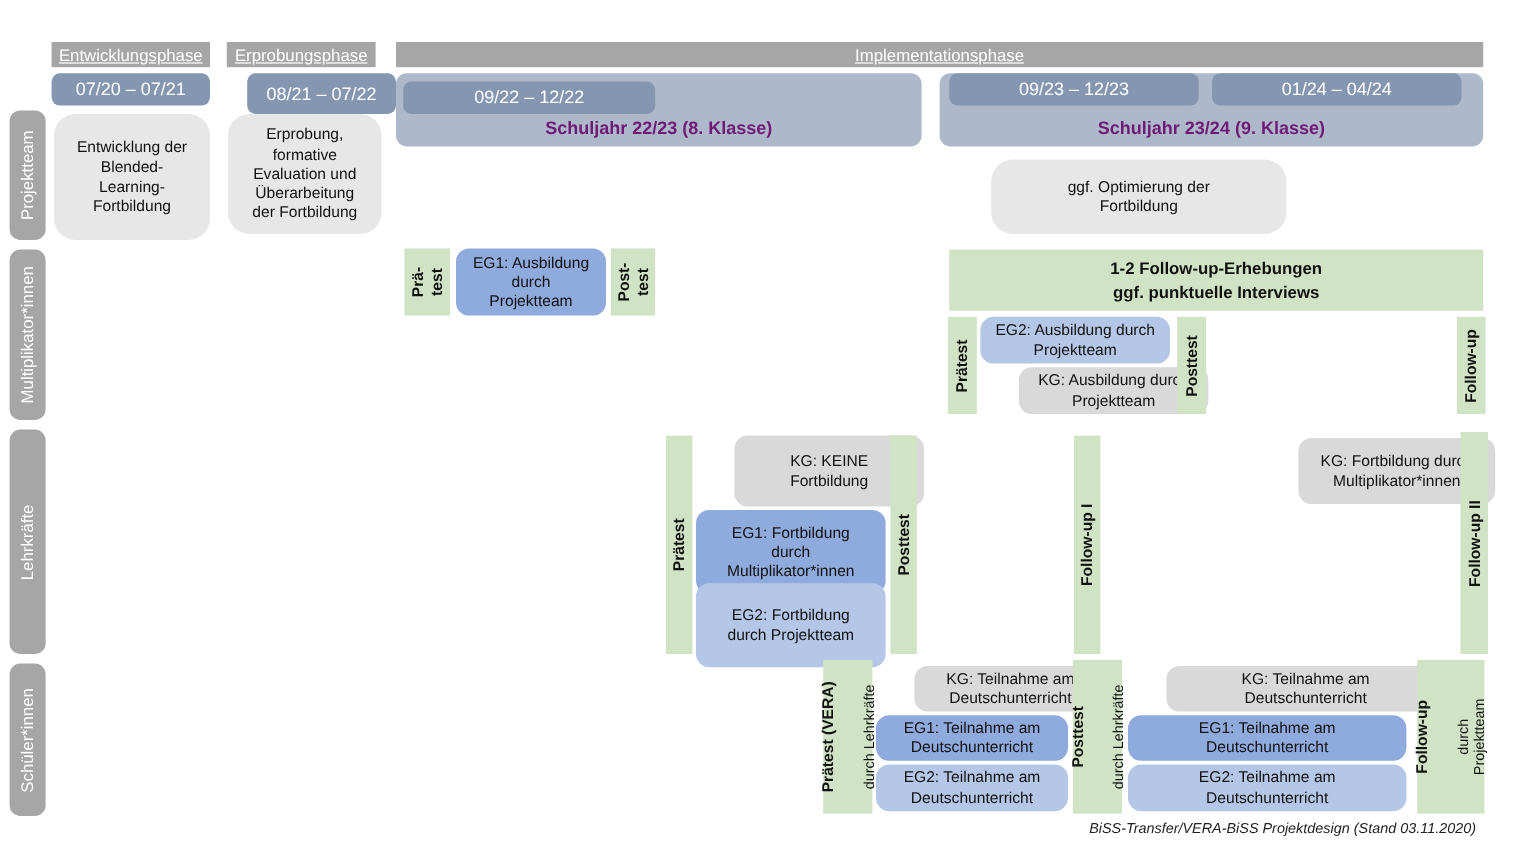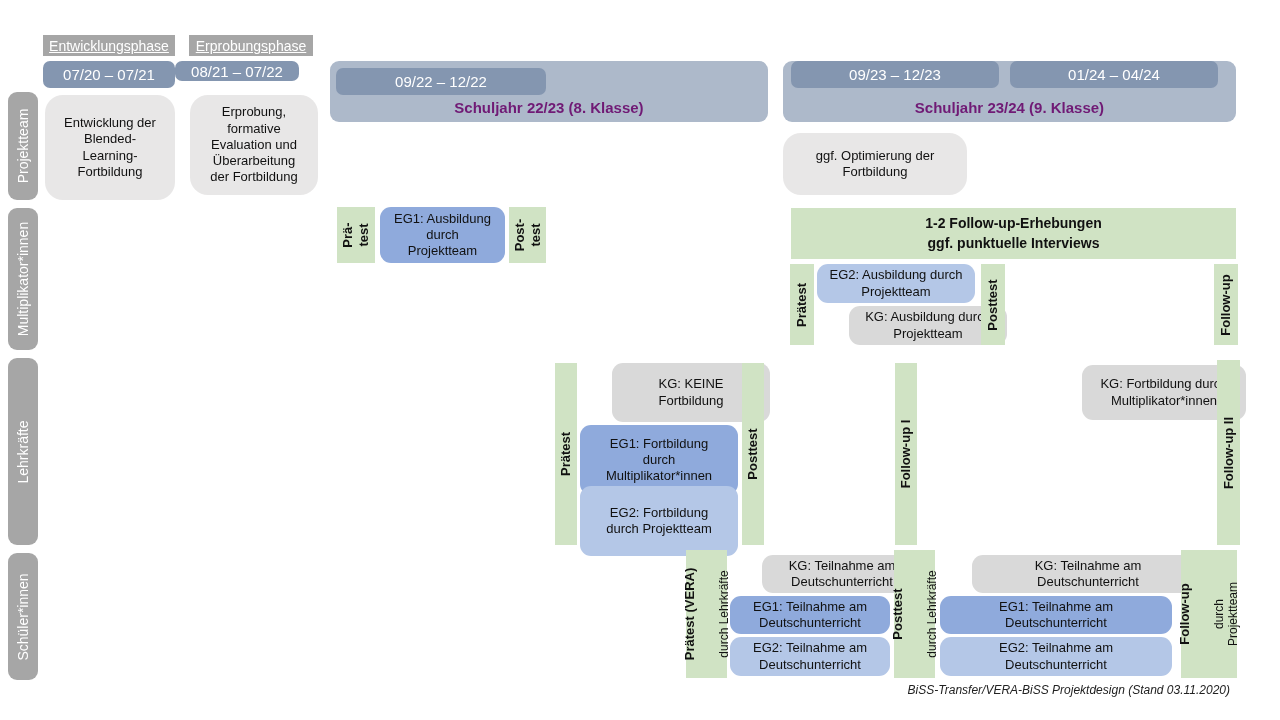--- a/index.html
+++ b/index.html
@@ -39,30 +39,31 @@
   .fs12 { font-size:12px; }
   .caption { font-style:italic; font-size:12px; text-align:right; color:#222; }
 </style>
 </head>
 <body>
 
 <div class="canvas">
 
   <div class="abs hdr" style="left:43px;top:35px;width:132px;height:21px">Entwicklungsphase</div>
   <div class="abs hdr" style="left:189px;top:35px;width:124px;height:21px">Erprobungsphase</div>
+  <div class="abs hdr" style="left:330px;top:35px;width:906px;height:21px">Implementationsphase</div>
 
   <div class="abs band" style="left:330px;top:61px;width:438px;height:61px">
     <div class="band-label">Schuljahr 22/23 (8. Klasse)</div>
   </div>
   <div class="abs band" style="left:783px;top:61px;width:453px;height:61px">
     <div class="band-label">Schuljahr 23/24 (9. Klasse)</div>
   </div>
 
   <div class="abs date" style="left:43px;top:61px;width:132px;height:27px">07/20 – 07/21</div>
-  <div class="abs date" style="left:175px;top:61px;width:124px;height:20px">08/21 – 07/22</div>
+  <div class="abs date" style="left:206px;top:61px;width:124px;height:34px">08/21 – 07/22</div>
   <div class="abs date" style="left:336px;top:68px;width:210px;height:27px">09/22 – 12/22</div>
   <div class="abs date" style="left:791px;top:61px;width:208px;height:27px">09/23 – 12/23</div>
   <div class="abs date" style="left:1010px;top:61px;width:208px;height:27px">01/24 – 04/24</div>
 
   <div class="abs rowlabel" style="left:8px;top:92px;width:30px;height:108px">
     <div class="vtext">Projektteam</div>
   </div>
   <div class="abs rowlabel" style="left:8px;top:208px;width:30px;height:142px">
     <div class="vtext">Multiplikator*innen</div>
   </div>
@@ -75,21 +76,21 @@
 
   <div class="abs box box-lgray" style="left:45px;top:95px;width:130px;height:105px">Entwicklung der
 Blended-
 Learning-
 Fortbildung</div>
   <div class="abs box box-lgray" style="left:190px;top:95px;width:128px;height:100px">Erprobung,
 formative
 Evaluation und
 Überarbeitung
 der Fortbildung</div>
-  <div class="abs box box-lgray" style="left:783px;top:133px;width:184px;height:62px">ggf. Optimierung der
+  <div class="abs box box-lgray" style="left:826px;top:133px;width:246px;height:62px">ggf. Optimierung der
 Fortbildung</div>
 
   <div class="abs gbar" style="left:337px;top:207px;width:38px;height:56px">
     <div class="vtext bold fs13">Prä-
 test</div>
   </div>
   <div class="abs box box-blue" style="left:380px;top:207px;width:125px;height:56px">EG1: Ausbildung
 durch
 Projektteam</div>
   <div class="abs gbar" style="left:509px;top:207px;width:37px;height:56px">

